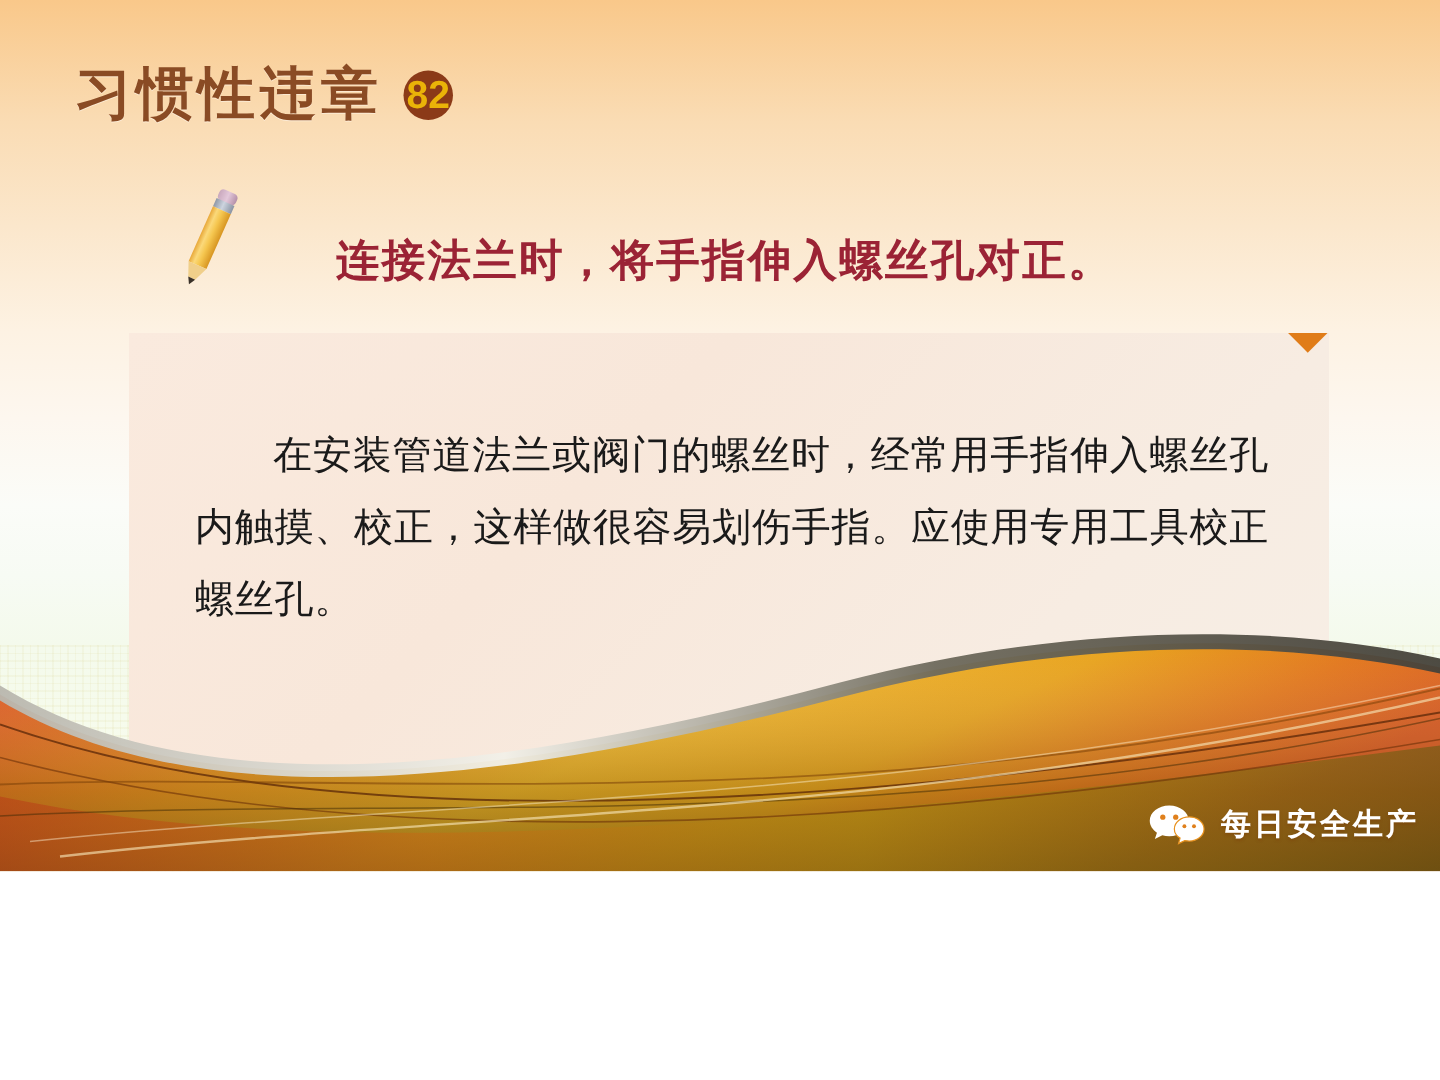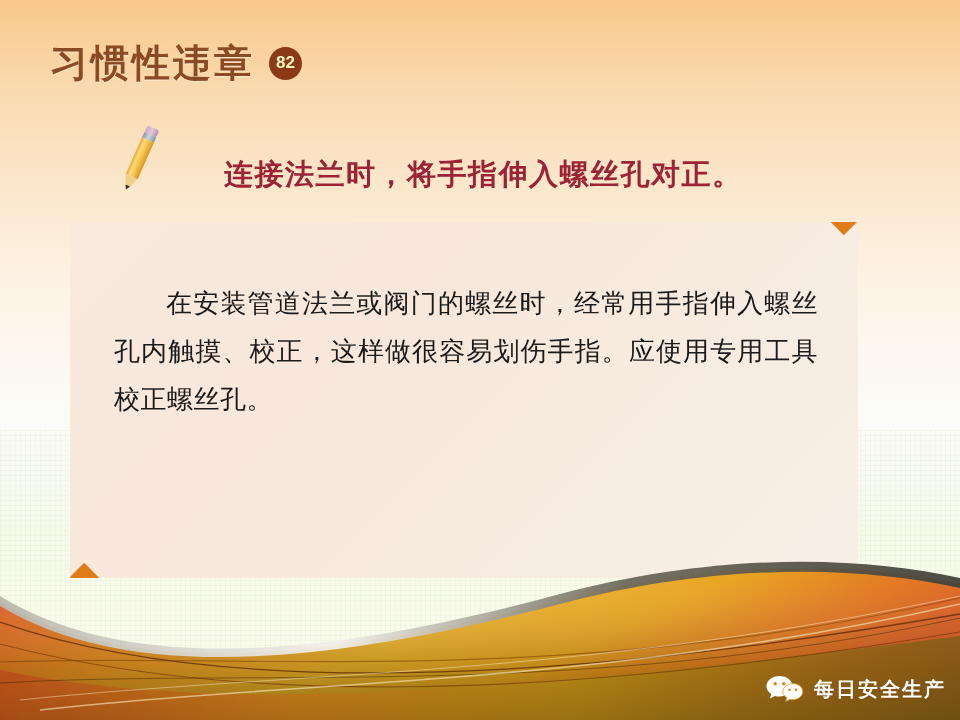--- a/index.html
+++ b/index.html
@@ -7,21 +7,21 @@
     padding: 0;
     background: #ffffff;
   }
   body {
     font-family: "Liberation Serif", "DejaVu Serif", serif;
   }
 
   #slide {
     position: relative;
     width: 960px;
-    height: 720px;
+    height: 581px;
     overflow: hidden;
     background:
       linear-gradient(to bottom,
         #f9c88a 0%,
         #fadcb4 14%,
         #fbe7cc 26%,
         #fdf2e3 38%,
         #fdf7ef 48%,
         #fbfcf8 58%,
         #f7fbf4 66%,
@@ -60,23 +60,23 @@
     letter-spacing: 3px;
     line-height: 1;
     text-shadow: 0 1px 0 rgba(255,255,255,.45);
     white-space: nowrap;
   }
   #slide-number-badge {
     width: 33px;
     height: 33px;
     border-radius: 50%;
     background: #8b3a18;
-    color: #fef9c3;
+    color: #eab308;
     font-family: "Liberation Sans", sans-serif;
-    font-size: 17px;
+    font-size: 26px;
     font-weight: 700;
     display: flex;
     align-items: center;
     justify-content: center;
     line-height: 1;
     letter-spacing: 0;
     padding-bottom: 1px;
     box-sizing: border-box;
   }
 
@@ -100,26 +100,27 @@
     color: #9b2335;
     letter-spacing: 1.5px;
     white-space: nowrap;
     line-height: 1.2;
     margin-top: 24px;
   }
 
   
   #content-card {
     position: absolute;
-    left: 70px;
+    left: 86px;
     top: 222px;
     width: 788px;
     height: 356px;
     background: linear-gradient(135deg, #faeade 0%, #f8e7da 35%, #f7ece2 70%, #f7efe6 100%);
     overflow: hidden;
+    padding-left: 12px;
   }
   .corner-stripe {
     position: absolute;
     background: #e07c18;
     height: 20px;
     transform-origin: 0 0;
   }
   #stripe-top-right {
     width: 150px;
     right: -20px;

